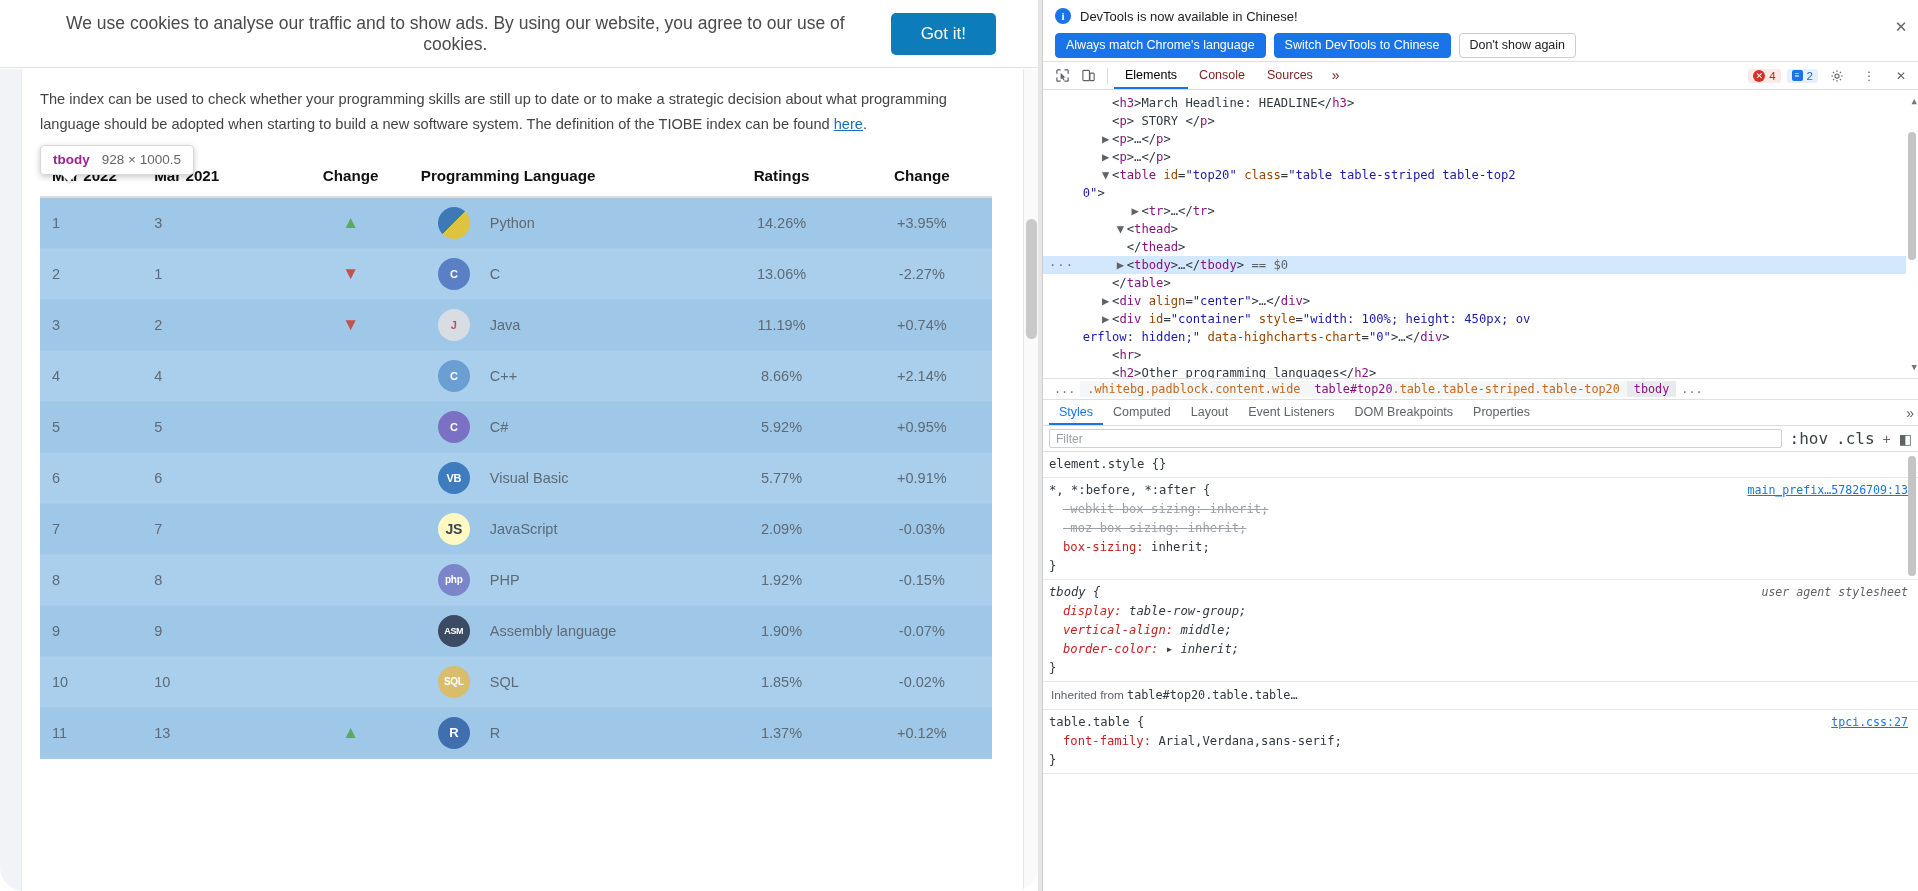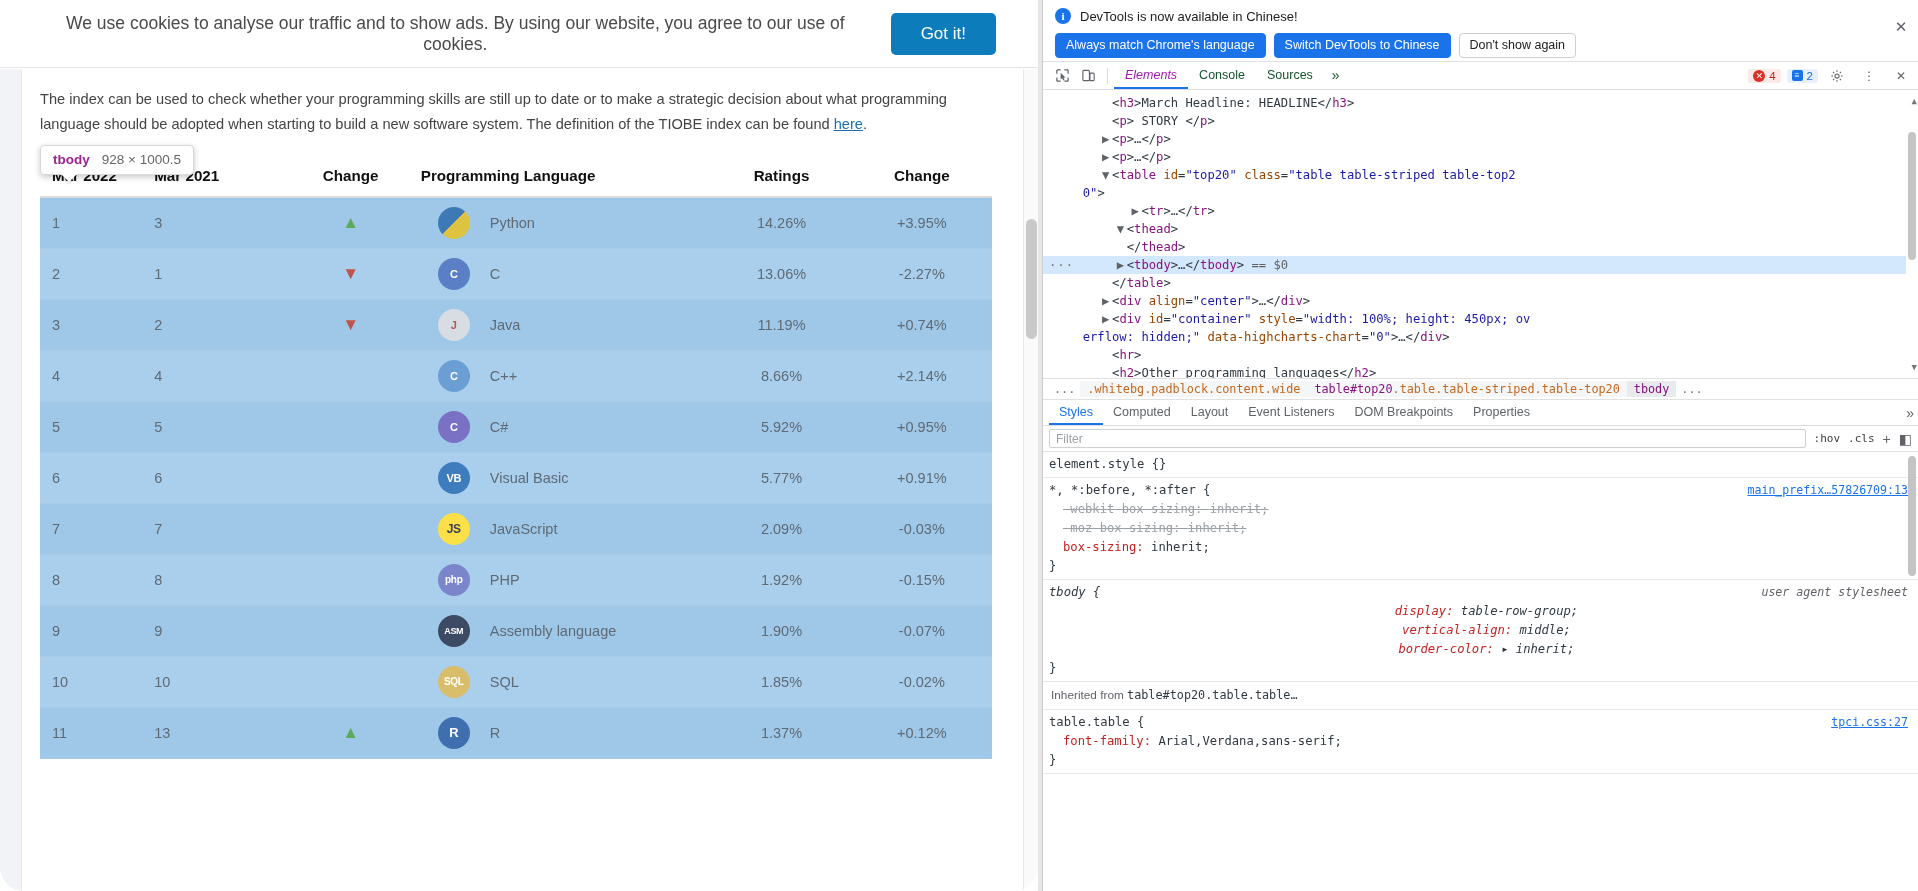--- a/index.html
+++ b/index.html
@@ -116,21 +116,21 @@
     font-size: 11px; font-weight: bold; color: #fff; flex: 0 0 32px;
     font-family: "Liberation Sans", sans-serif;
     letter-spacing: -0.3px;
   }
   .logo.py { background: linear-gradient(135deg,#3d7ab5 0 50%, #ddc33f 50% 100%); }
   .logo.c  { background: #5a7fc4; }
   .logo.java { background: #d8dde3; color:#b55; }
   .logo.cpp { background: #6b9fd4; }
   .logo.cs { background: #7a71c4; }
   .logo.vb { background: #3f7cbe; }
-  .logo.js { background: #fde047; color:#3d4450; font-size:12px; }
+  .logo.js { background: #fef9c3; color:#3d4450; font-size:14px; }
   .logo.php { background: #7a86c9; font-size: 10px; }
   .logo.asm { background: #3c4a63; font-size: 9px; }
   .logo.sql { background: #d8bd6a; font-size: 10px; }
   .logo.r  { background: #3f6fae; font-size: 13px; }
 
   
   .inspect-tip {
     position: absolute;
     left: 40px; top: 145px;
     background: #ffffff;
@@ -216,23 +216,23 @@
     border-bottom: 1px solid #dadce0; background: #fff; padding-left: 6px;
     position: relative;
   }
   .tb-icon {
     width: 26px; height: 24px; display: inline-flex; align-items: center; justify-content: center;
     cursor: pointer; color: #5f6368;
   }
   .tb-sep { width: 1px; height: 16px; background: #dadce0; margin: 0 6px; }
   .dt-tab {
     padding: 0 11px; height: 27px; line-height: 27px; font-size: 12.5px;
-    color: #14532d; cursor: pointer; white-space: nowrap;
-  }
-  .dt-tab.active { color: #a21caf; border-bottom: 2px solid #1a73e8; font-style: italic; }
+    color: #7f1d1d; cursor: pointer; white-space: nowrap;
+  }
+  .dt-tab.active { color: #000000; border-bottom: 2px solid #1a73e8; }
   .dt-tab.more { font-size: 14px; padding: 0 8px; }
   .tb-right { position: absolute; right: 4px; display: flex; align-items: center; gap: 6px; }
   .badge {
     display: inline-flex; align-items: center; gap: 4px;
     font-size: 11.5px; padding: 1px 5px; border-radius: 3px;
   }
   .badge.err { background: #fce8e6; color: #c5221f; }
   .badge.warn { background: #e8f0fe; color: #1967d2; }
   .dot-err { width: 12px; height: 12px; border-radius: 50%; background: #d93025; color:#fff; font-size: 9px; display:inline-flex; align-items:center; justify-content:center; }
   .dot-warn { width: 11px; height: 11px; border-radius: 2px; background: #1a73e8; color:#fff; font-size: 8px; display:inline-flex; align-items:center; justify-content:center; }
@@ -293,39 +293,39 @@
   .filter-row {
     height: 26px; display: flex; align-items: center; gap: 8px;
     border-bottom: 1px solid #e0e0e0; padding: 0 6px 0 6px; background: #fff;
   }
   .filter-input {
     flex: 1; height: 19px; border: 1px solid #d0d0d0; border-radius: 2px;
     font-size: 12px; padding: 0 6px; color: #5f6368;
     font-family: "Liberation Sans", sans-serif; outline: none; background: #fff;
   }
   .filter-input::placeholder { color: #9aa0a6; }
-  .f-act { font-size: 11px; color: #3c4043; cursor: pointer; font-family: "DejaVu Sans Mono", monospace; }
+  .f-act { font-size: 16px; color: #3c4043; cursor: pointer; font-family: "DejaVu Sans Mono", monospace; }
   .f-icon { font-size: 14px; color: #5f6368; cursor: pointer; }
 
   .css-pane {
     position: relative;
     height: 440px;
     overflow: hidden;
     font-family: "DejaVu Sans Mono", monospace;
     font-size: 12.2px;
     line-height: 19px;
     background: #fff;
   }
   .rule { padding: 3px 8px 3px 6px; border-bottom: 1px solid #e8e8e8; position: relative; }
   .sel-txt { color: #303942; }
   .prop { color: #c5221f; padding-left: 14px; display: block; }
   .prop .pv { color: #303942; }
   .prop.inactive { text-decoration: line-through; color: #9aa0a6; }
   .prop.inactive .pv { color: #9aa0a6; }
-  .prop.italic { font-style: italic; text-align: center; }
+  .prop.italic { font-style: italic; }
   .src-link {
     position: absolute; right: 10px; top: 3px;
     color: #1a73e8; text-decoration: underline; font-size: 11.6px; cursor: pointer;
   }
   .src-ua {
     position: absolute; right: 10px; top: 3px;
     color: #5f6368; font-size: 11.6px; font-style: italic;
   }
   .inherit-hdr {
     padding: 4px 8px; background: #fff; font-size: 11.8px; color: #5f6368;

